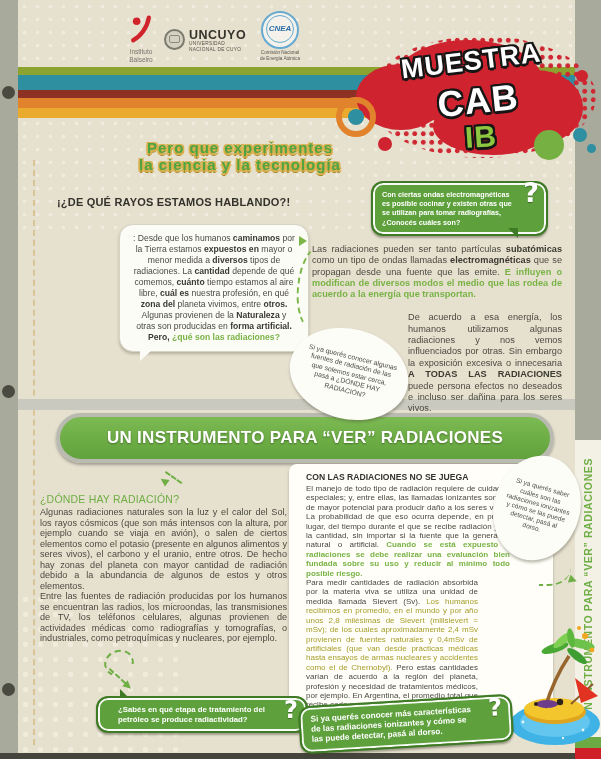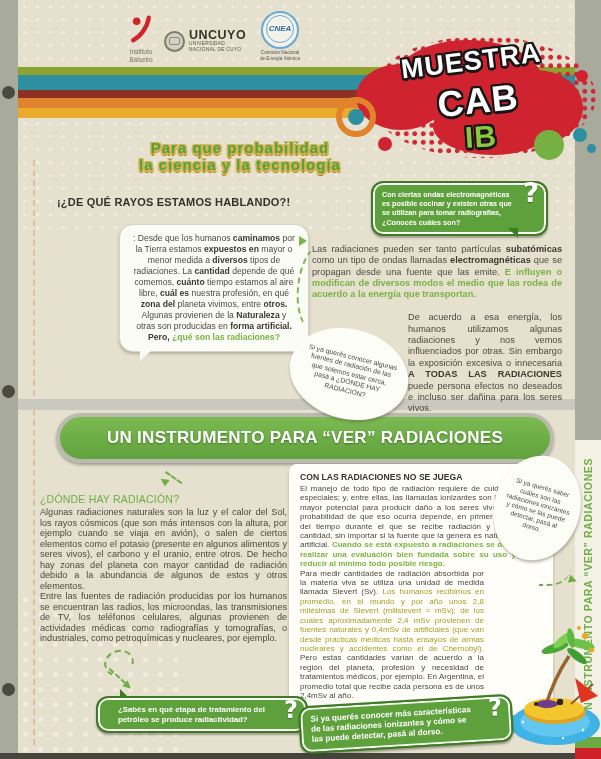--- a/index.html
+++ b/index.html
@@ -14,21 +14,21 @@
     background-image:radial-gradient(rgba(250,246,232,.95) 2.4px,transparent 3px);
     background-size:15px 15px;}
   .stripe{left:18px;width:557px;z-index:2;}
   .hole{width:13px;height:13px;border-radius:50%;background:#4a4a41;left:2px;z-index:8;}
   .dashline{left:33px;top:160px;height:585px;width:0;border-left:2px dashed rgba(214,190,140,.85);z-index:2;}
 
   
   .logo{z-index:3;color:#6e6e62;}
   .logo-balseiro{left:118px;top:14px;width:46px;text-align:center;}
   .logo-balseiro .cap{font-size:6.5px;line-height:7.5px;color:#76766a;}
-  .logo-uncuyo{left:164px;top:29px;display:flex;align-items:flex-end;}
+  .logo-uncuyo{left:164px;top:29px;display:flex;align-items:flex-start;}
   .seal{width:21px;height:21px;border-radius:50%;border:2px solid #7b7b6e;background:#d4d1c2;box-sizing:border-box;margin-right:4px;}
   .seal i{display:block;margin:4px auto 0;width:9px;height:6px;border:1px solid #8a8a7d;border-radius:2px;}
   .uncuyo-name{font-size:12.5px;font-weight:bold;color:#35342c;letter-spacing:.5px;line-height:12px;}
   .uncuyo-sub{font-size:4.8px;color:#55544a;line-height:5.6px;letter-spacing:.3px;}
   .logo-cnea{left:248px;top:11px;width:64px;text-align:center;}
   .cnea-circle{width:38px;height:38px;border-radius:50%;border:2.5px solid #66aad2;background:#f4f2ea;box-sizing:border-box;margin:0 auto;}
   .cnea-inner{width:28px;height:28px;border-radius:50%;border:1.5px solid #66aad2;box-sizing:border-box;margin:2px auto;
               font-size:8px;font-weight:bold;font-style:italic;color:#2e6da8;line-height:25px;text-align:center;}
   .cnea-sub{font-size:4.6px;color:#55544a;line-height:5.4px;margin-top:1px;}
 
@@ -115,21 +115,21 @@
     border-radius:50%;border-bottom-color:transparent;transform:rotate(-20deg);}
   .squiggle .tail{position:absolute;left:14px;top:18px;width:22px;height:0;border-top:2px dashed #6fae44;
     transform:rotate(42deg);transform-origin:left top;}
   .squiggle .head{position:absolute;left:28px;top:32px;width:0;height:0;border-left:8px solid #6fae44;
     border-top:4px solid transparent;border-bottom:4px solid transparent;transform:rotate(42deg);}
 
   .oil-bubble{left:96px;top:696px;width:212px;padding:7px 34px 7px 20px;font-size:7.8px;line-height:9.6px;font-weight:bold;}
   .oil-tail{left:120px;top:689px;z-index:4;width:0;height:0;border-bottom:9px solid #3f7a27;border-right:9px solid transparent;}
 
   .danger-box{left:289px;top:464px;width:264px;min-height:240px;z-index:3;background:#fffef8;border-radius:8px;
-    box-shadow:0 2px 3px rgba(80,80,60,.35);padding:8px 11px;box-sizing:border-box;color:#4b4a40;}
+    box-shadow:0 2px 3px rgba(80,80,60,.35);padding:8px 17px;box-sizing:border-box;color:#4b4a40;}
   .danger-h{font-size:8.6px;font-weight:bold;color:#35342c;margin:0 0 2px 0;}
   .danger-p{font-size:8px;line-height:9.4px;text-align:justify;margin:0;}
   .dz1{float:right;width:26px;height:82px;}
   .dz2{float:right;width:58px;height:70px;margin-top:68px;}
 
   .more-bubble{left:299px;top:700px;width:214px;padding:7px 34px 7px 10px;font-size:8.2px;line-height:10px;
     font-weight:bold;transform:rotate(-3.5deg);z-index:6;}
 
   .island{left:505px;top:612px;width:96px;height:147px;z-index:6;}
 
@@ -209,21 +209,21 @@
     <div class="abs swirl-core"></div>
     <div class="abs blob" style="left:196px;top:88px;width:30px;height:30px;background:#76b043"></div>
     <div class="abs blob" style="left:235px;top:86px;width:14px;height:14px;background:#2d8fa0"></div>
     <div class="abs blob" style="left:249px;top:102px;width:9px;height:9px;background:#2d8fa0"></div>
     <div class="abs brand-word" style="left:18px;top:4px;width:230px;font-size:27px;transform:rotate(-7deg)">MUESTRA</div>
     <div class="abs brand-word" style="left:60px;top:38px;width:160px;font-size:36px;transform:rotate(-6deg)">CAB</div>
     <div class="abs brand-word" style="left:88px;top:78px;width:110px;font-size:30px;color:#8dc63f;transform:rotate(-4deg)">IB</div>
   </div>
 
   <div class="abs tagline">
-    <div>Para que probabilidad</div>
+    <div>Pero que experimentes</div>
     <div>la ciencia y la tecnología</div>
   </div>
 
   <div class="abs q-heading">¡¿DE QUÉ RAYOS ESTAMOS HABLANDO?!</div>
 
   <div class="abs intro-box"><span>: Desde que los humanos </span><span class="seg-b">caminamos</span><span> por la Tierra estamos </span><span class="seg-b">expuestos en</span><span> mayor o menor medida a </span><span class="seg-b">diversos</span><span> tipos de radiaciones. La </span><span class="seg-b">cantidad</span><span> depende de qué comemos, </span><span class="seg-b">cuánto</span><span> tiempo estamos al aire libre, </span><span class="seg-b">cuál es</span><span> nuestra profesión, en qué </span><span class="seg-b">zona del</span><span> planeta vivimos, entre </span><span class="seg-b">otros.</span><span> Algunas provienen de la </span><span class="seg-b">Naturaleza</span><span> y otras son producidas en </span><span class="seg-b">forma artificial. Pero,</span><span> </span><span class="seg-gb">¿qué son las radiaciones?</span></div>
   <div class="abs intro-tail"></div>
 
   <div class="abs gbubble cook-bubble">
     <span>Con ciertas ondas electromagnéticas es posible cocinar y existen otras que se utilizan para tomar radiografías, ¿Conocés cuáles son?</span>

